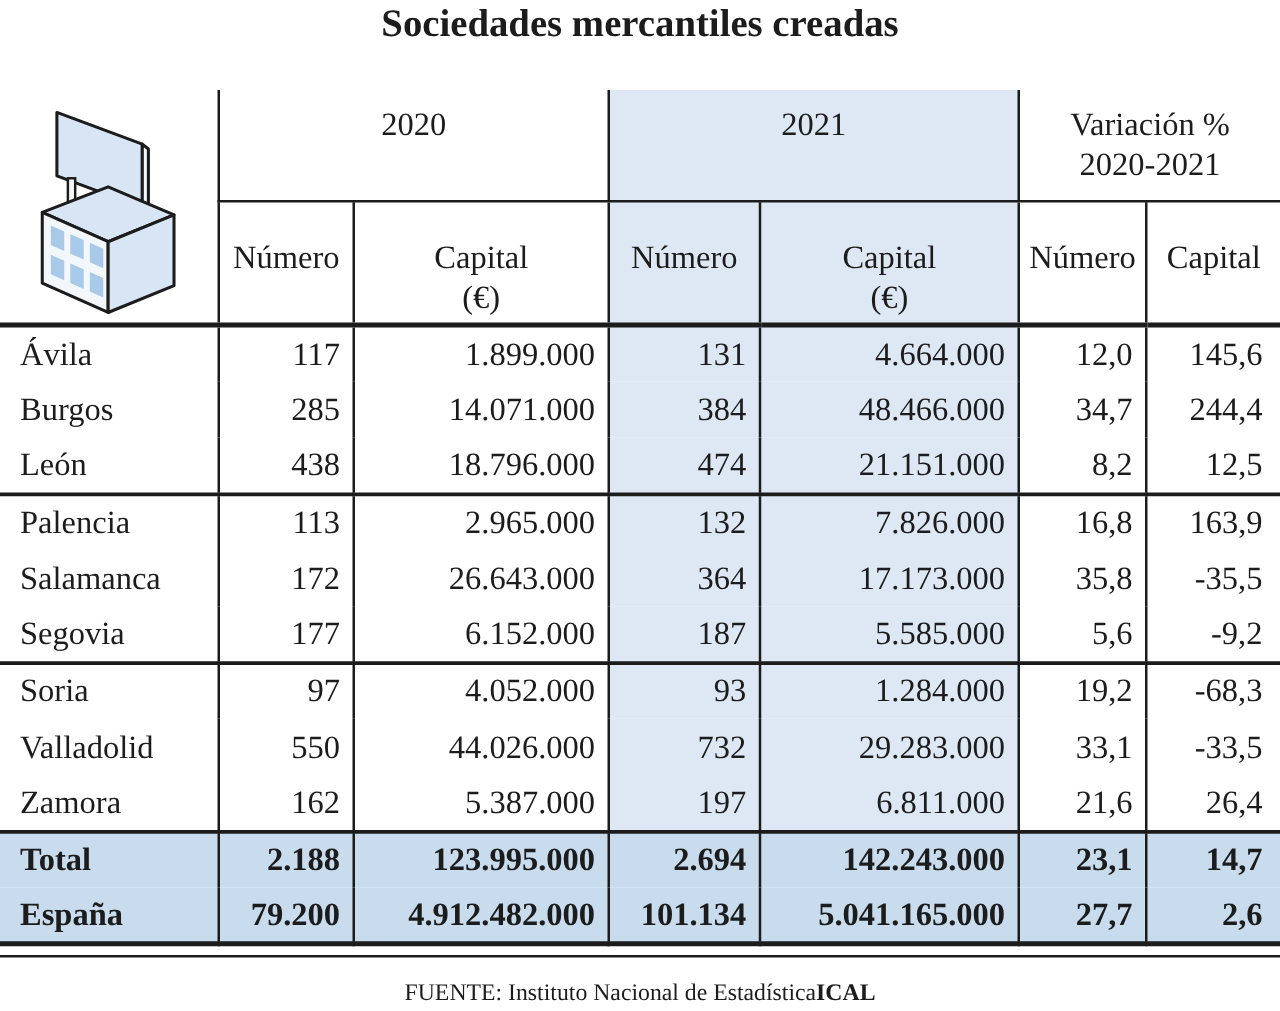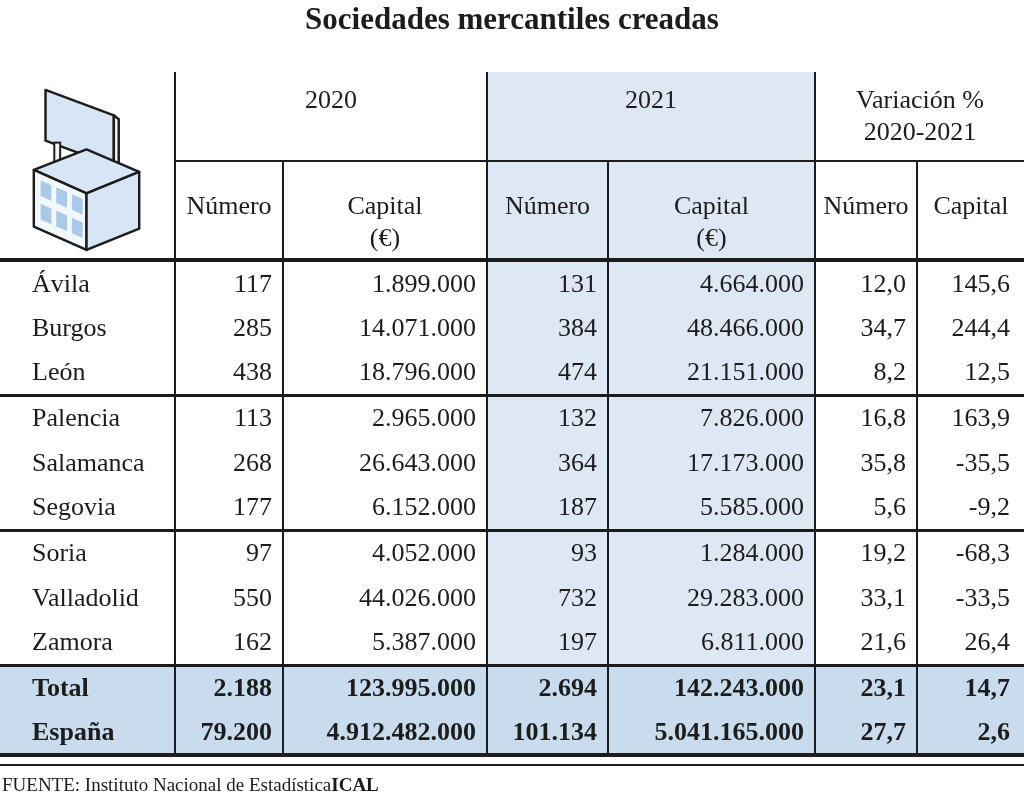--- a/index.html
+++ b/index.html
@@ -28,28 +28,28 @@
   thead tr.r1 th{height:88px;padding-top:12px;}
   thead tr.r2 th{height:98px;padding-top:28px;}
   th.iconcell{vertical-align:middle;text-align:left;padding:0 0 6px 26px;}
   .bl{border-left:2px solid var(--line);}
   .hb1{border-bottom:2px solid var(--line);margin-left:13px;}   
   .hb2{border-bottom:4px solid var(--line);}   
   .b2021{background:var(--highlight-2021);}
   tbody.group{border-bottom:3px solid var(--line);}
   tbody.summary{border-bottom:4px solid var(--line);}
   tbody td{height:45px;vertical-align:middle;font-size:26px;}
-  td.c-prov{text-align:left;padding-left:32px;}
+  td.c-prov{text-align:left;padding-left:16px;}
   td.val{text-align:right;padding-right:10px;}
   td.lastc{padding-right:14px;}
   tbody.summary td{font-weight:bold;background:var(--summary-row);}
   .thin-rule{width:1024px;border-top:2px solid var(--line);margin-top:7px;}
   .footer{
-    width:1024px;display:flex;justify-content:flex-start;align-items:baseline;
-    font-size:19px;padding:8px 2px 0 2px;color:#1c1c1c;
+    width:1024px;display:flex;justify-content:center;align-items:baseline;
+    font-size:19px;padding:18px 2px 0 2px;color:#1c1c1c;
   }
   .footer .credit{font-weight:bold;}
   svg{display:block;}
 </style>
 </head>
 <body>
 
 <div class="page">
 
   <h1 class="title">Sociedades mercantiles creadas</h1>
@@ -144,21 +144,21 @@
           <td class="c-prov">Palencia</td>
           <td class="val bl">113</td>
           <td class="val bl">2.965.000</td>
           <td class="val bl b2021">132</td>
           <td class="val bl b2021">7.826.000</td>
           <td class="val bl">16,8</td>
           <td class="val bl lastc">163,9</td>
         </tr>
         <tr>
           <td class="c-prov">Salamanca</td>
-          <td class="val bl">268</td>
+          <td class="val bl">172</td>
           <td class="val bl">26.643.000</td>
           <td class="val bl b2021">364</td>
           <td class="val bl b2021">17.173.000</td>
           <td class="val bl">35,8</td>
           <td class="val bl lastc">-35,5</td>
         </tr>
         <tr>
           <td class="c-prov">Segovia</td>
           <td class="val bl">177</td>
           <td class="val bl">6.152.000</td>

